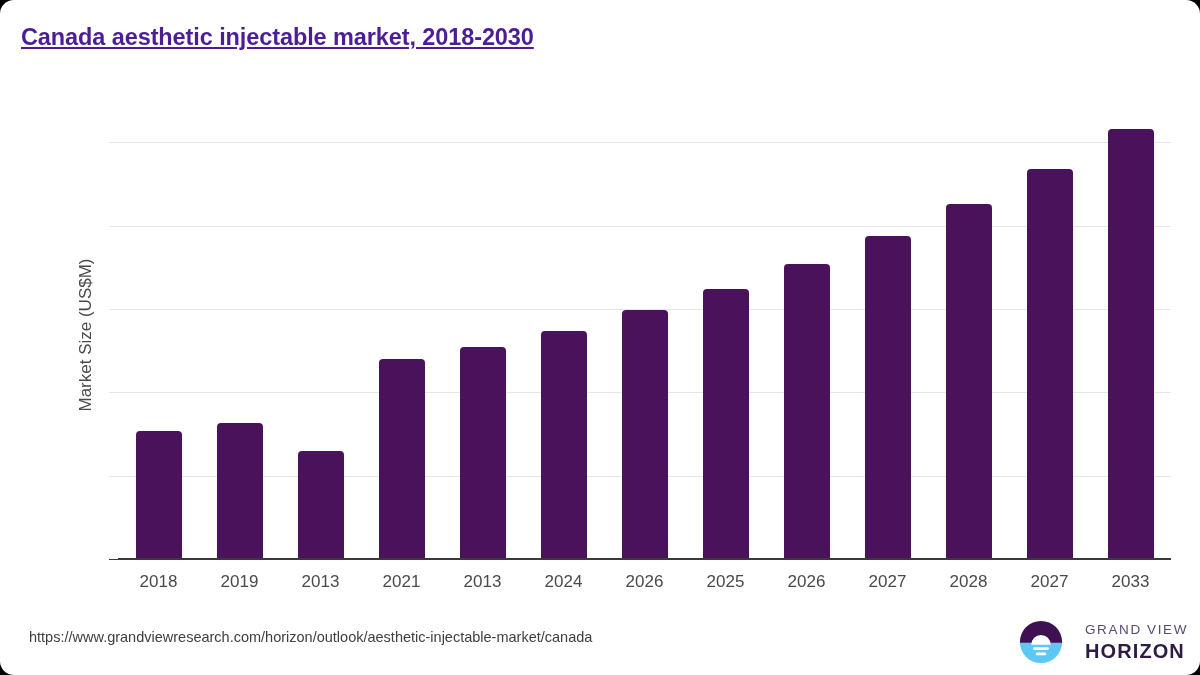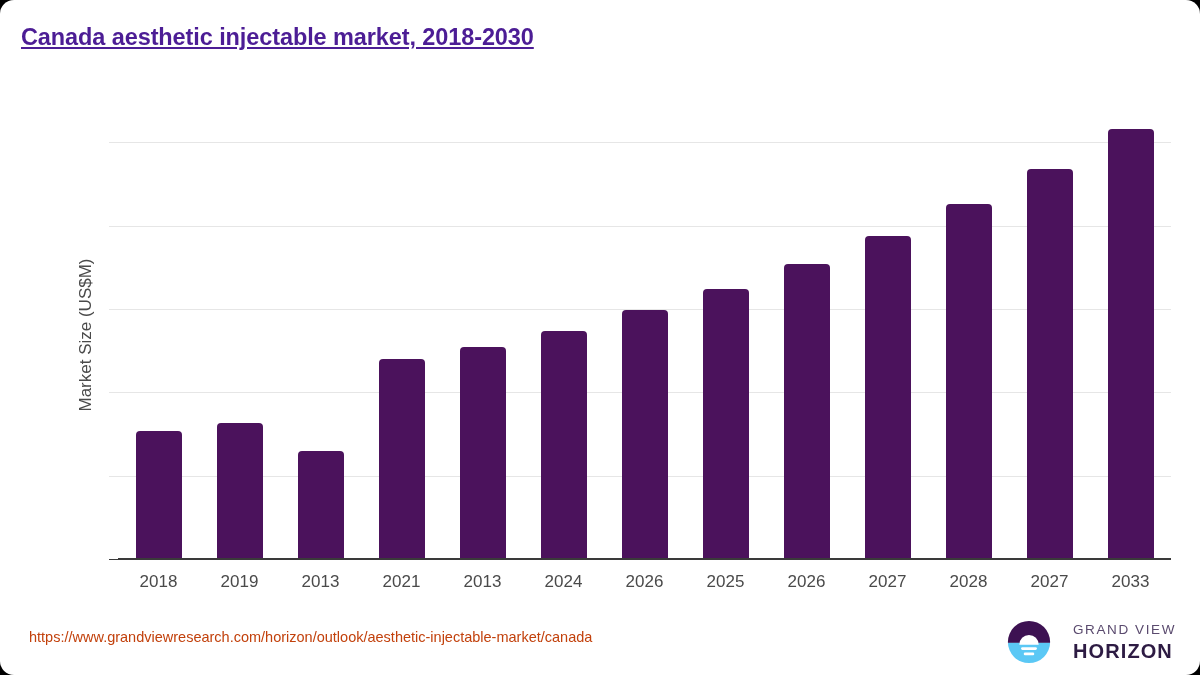--- a/index.html
+++ b/index.html
@@ -97,26 +97,26 @@
     font-size: 17px;
     color: #4a4a4a;
   }
 
   
   .footer-url {
     position: absolute;
     left: 29px;
     top: 629px;
     font-size: 14.5px;
-    color: #c2410c;
+    color: #404040;
     white-space: nowrap;
   }
   .logo {
     position: absolute;
-    right: 24px;
+    right: 12px;
     top: 620px;
     display: flex;
     align-items: center;
     gap: 22px;
   }
   .logo-mark {
     width: 44px;
     height: 44px;
     flex: 0 0 44px;
   }

